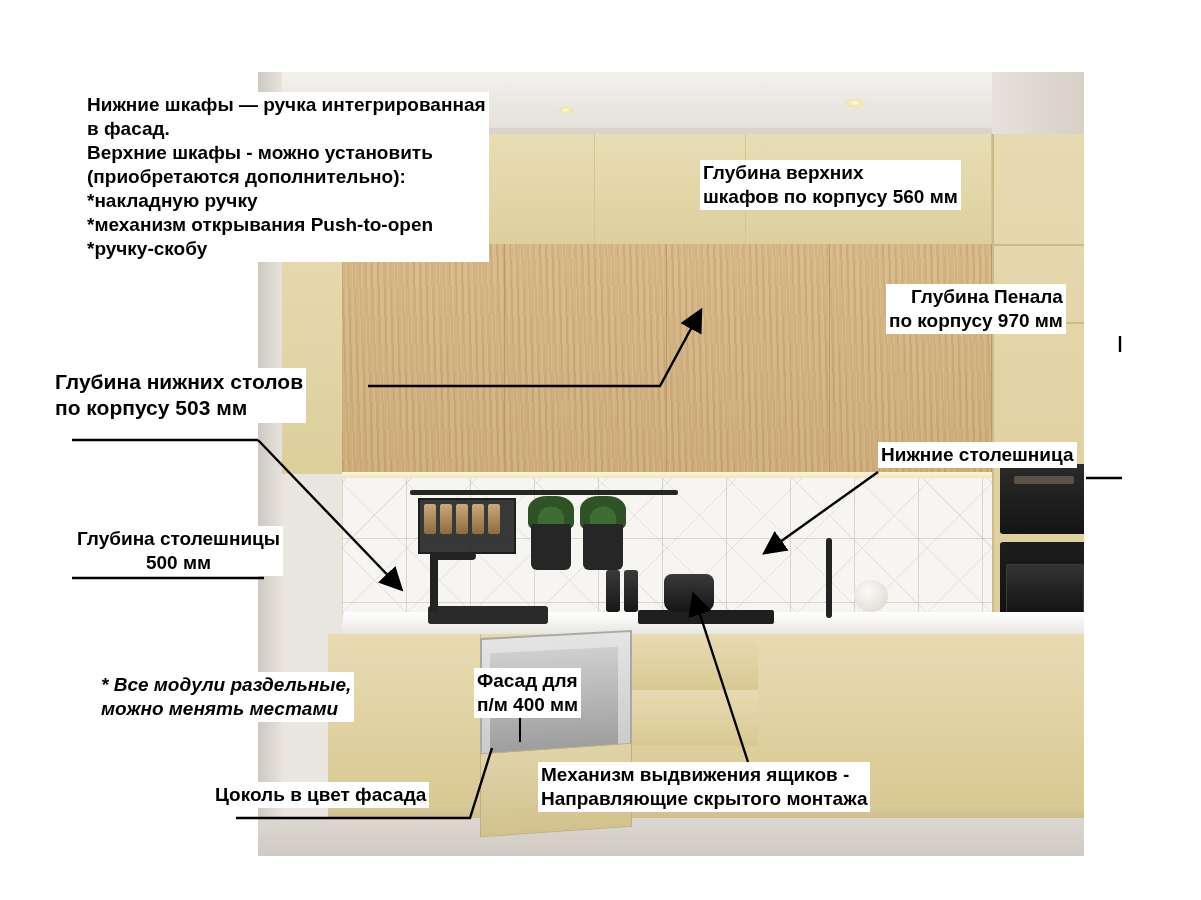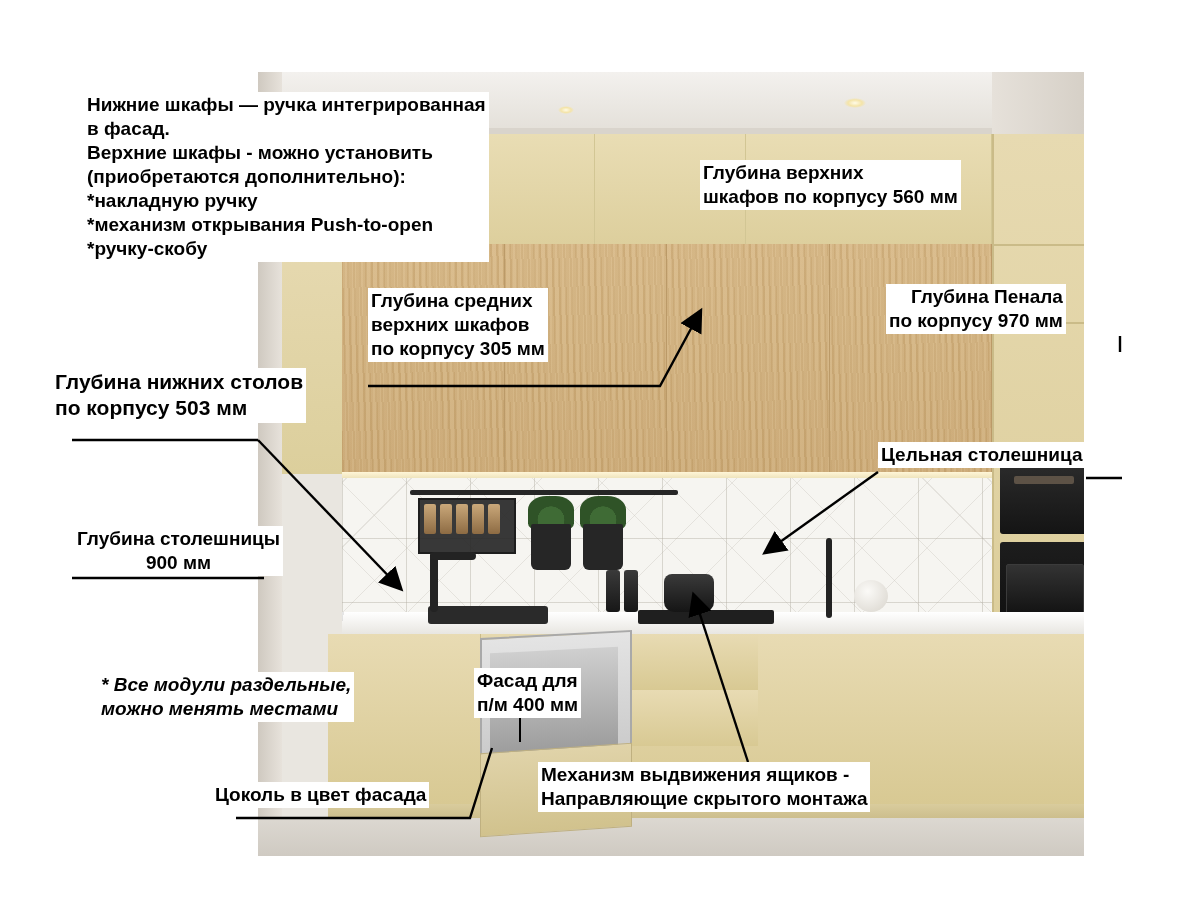--- a/index.html
+++ b/index.html
@@ -337,34 +337,31 @@
 в фасад.
 Верхние шкафы - можно установить
 (приобретаются дополнительно):
 *накладную ручку
 *механизм открывания Push-to-open
 *ручку-скобу</div>
 
   <div class="label" style="left:700px; top:160px; font-size:19px;">Глубина верхних
 шкафов по корпусу 560 мм</div>
 
-  <div class="label" style="left:368px; top:288px; font-size:19px;">Глубина средних
-верхних шкафов
-по корпусу 305 мм</div>
 
   <div class="label" style="left:886px; top:284px; font-size:19px; text-align:right;">Глубина Пенала
 по корпусу 970 мм</div>
 
   <div class="label" style="left:52px; top:368px; font-size:21px;">Глубина нижних столов
 по корпусу 503 мм</div>
 
-  <div class="label" style="left:878px; top:442px; font-size:19px;">Цельная столешница</div>
+  <div class="label" style="left:878px; top:442px; font-size:19px;">Нижние столешница</div>
 
   <div class="label" style="left:74px; top:526px; font-size:19px; text-align:center;">Глубина столешницы
-900 мм</div>
+500 мм</div>
 
   <div class="label italic" style="left:98px; top:672px; font-size:19px;">* Все модули раздельные,
 можно менять местами</div>
 
   <div class="label" style="left:474px; top:668px; font-size:19px;">Фасад для
 п/м 400 мм</div>
 
   <div class="label" style="left:538px; top:762px; font-size:19px;">Механизм выдвижения ящиков -
 Направляющие скрытого монтажа</div>
 

